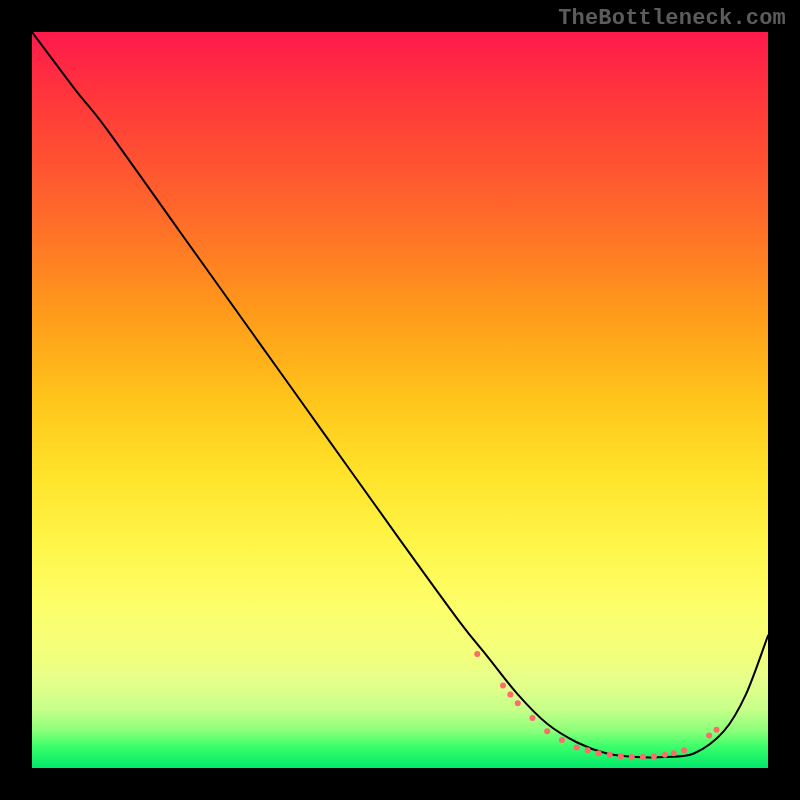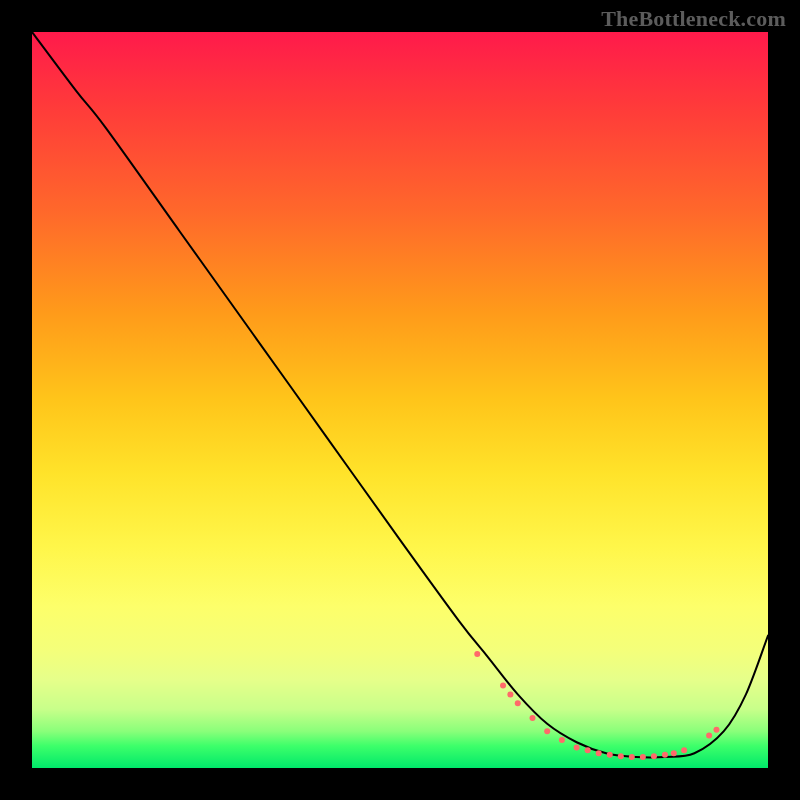--- a/index.html
+++ b/index.html
@@ -7,21 +7,21 @@
   .frame {
     position: relative;
     width: 800px;
     height: 800px;
     background: #000;
   }
   .watermark {
     position: absolute;
     top: 6px;
     right: 14px;
-    font-family: Liberation Serif, serif;
+    font-family: Liberation Mono, monospace;
     font-size: 22px;
     font-weight: 600;
     color: #5c5c5c;
     letter-spacing: 0.2px;
     z-index: 10;
   }
   .plot {
     position: absolute;
     left: 32px;
     top: 32px;

